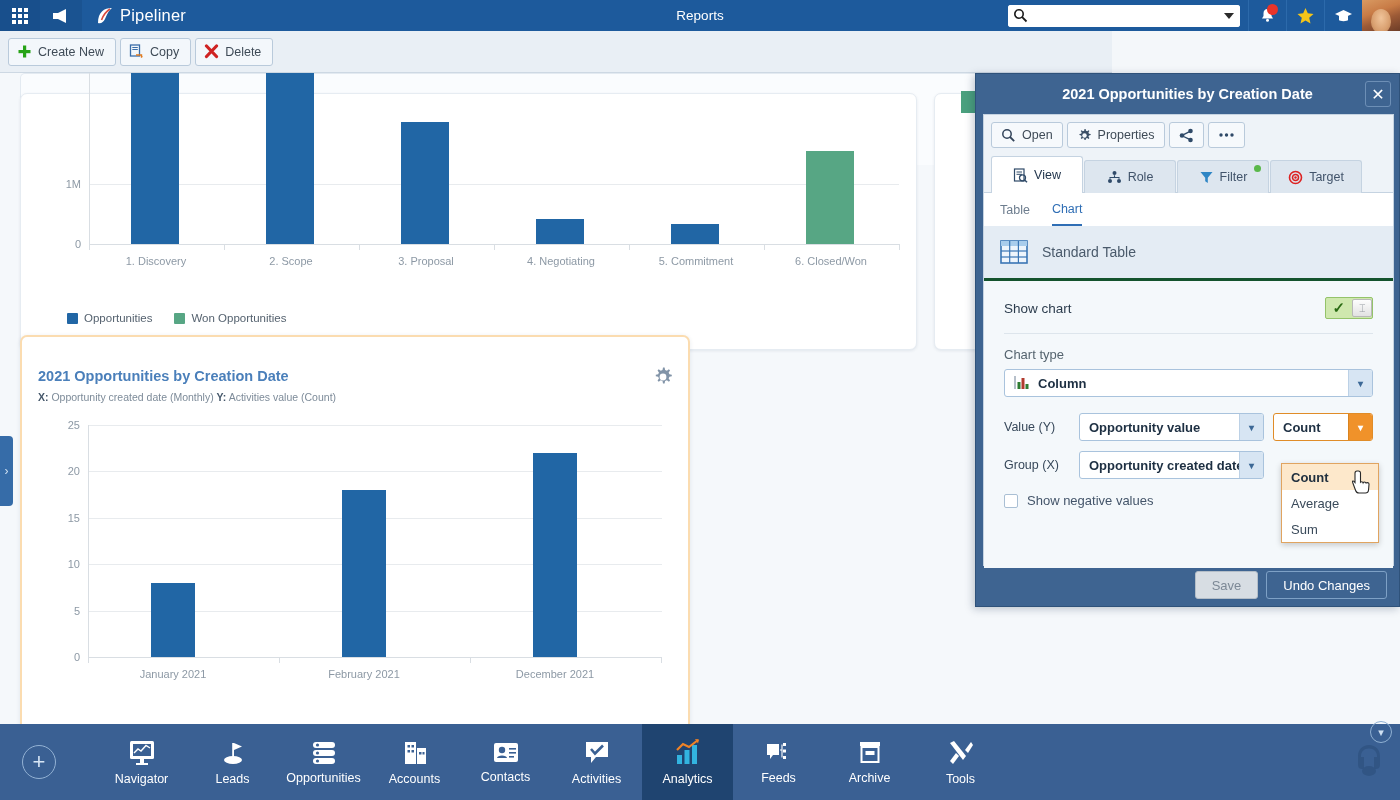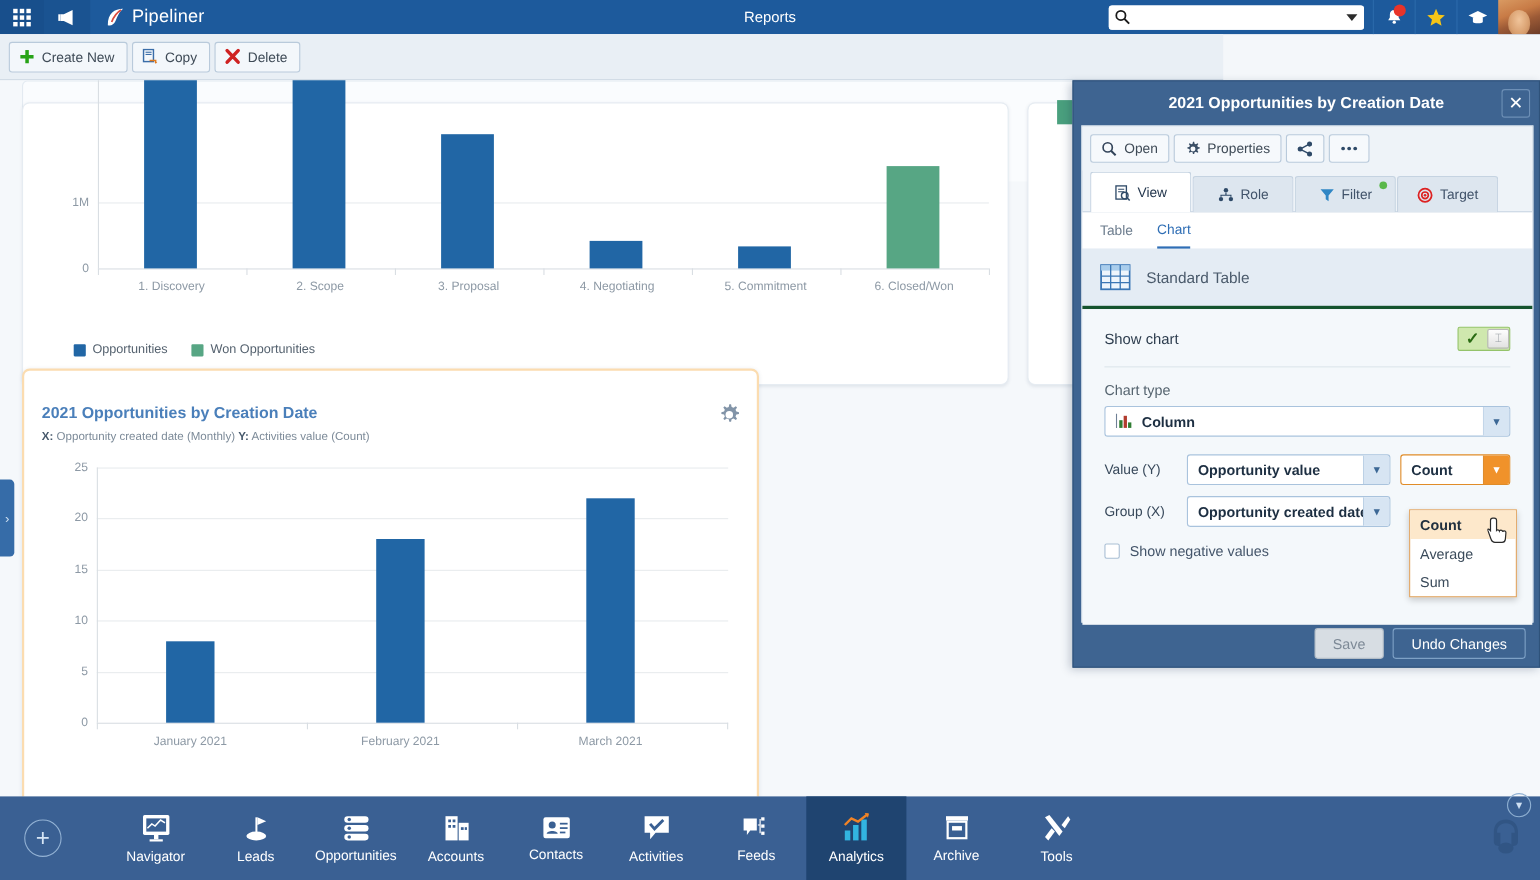--- a/index.html
+++ b/index.html
@@ -473,21 +473,21 @@
         <div class="bar" style="left:254px; width:44px; height:167px; background:#2166a5;"></div>
         <div class="bar" style="left:445px; width:44px; height:204px; background:#2166a5;"></div>
 
         <div class="tickmark" style="left:0px;"></div>
         <div class="tickmark" style="left:191px;"></div>
         <div class="tickmark" style="left:382px;"></div>
         <div class="tickmark" style="left:573px;"></div>
 
         <div class="xlab" style="left:85px;">January 2021</div>
         <div class="xlab" style="left:276px;">February 2021</div>
-        <div class="xlab" style="left:467px;">March 2021</div>
+        <div class="xlab" style="left:467px;">December 2021</div>
       </div>
 
     </div>
   </div>
 
   <div class="panel">
     <div class="panel-head">
       <span class="ptitle">2021 Opportunities by Creation Date</span>
       <div class="panel-close">✕</div>
     </div>
@@ -712,42 +712,42 @@
     </div>
 
     <div class="navitem">
       <svg width="28" height="28" viewBox="0 0 28 28">
         <path d="M3 3 L25 3 L25 18 L13 18 L8 24 L8 18 L3 18 Z" fill="#fff"></path>
         <polyline points="8,10 12,14.5 20,6.5" stroke="#3a6093" stroke-width="2.6" fill="none"></polyline>
       </svg>
       <span class="nlab">Activities</span>
     </div>
 
+    <div class="navitem active">
+      <svg width="28" height="28" viewBox="0 0 28 28">
+        <rect x="3" y="16" width="5" height="9" fill="#32b4e0"></rect>
+        <rect x="10.5" y="11" width="5" height="14" fill="#32b4e0"></rect>
+        <rect x="18" y="6" width="5" height="19" fill="#32b4e0"></rect>
+        <polyline points="3,11 9,5 15,8 24,1" stroke="#f08326" stroke-width="2.2" fill="none"></polyline>
+        <polygon points="21,0 25,0.5 24,4.5" fill="#f08326"></polygon>
+      </svg>
+      <span class="nlab">Analytics</span>
+    </div>
+
     <div class="navitem">
       <svg width="28" height="26" viewBox="0 0 28 26">
         <path d="M2 4 L14 4 L14 15 L8 15 L5 19 L5 15 L2 15 Z" fill="#fff"></path>
         <rect x="18" y="3" width="3" height="3" fill="#fff"></rect>
         <rect x="18" y="9.5" width="3" height="3" fill="#fff"></rect>
         <rect x="18" y="16" width="3" height="3" fill="#fff"></rect>
         <path d="M15 10 L17 10 M17 4.5 L17 17.5" stroke="#fff" stroke-width="1.1" fill="none"></path>
       </svg>
       <span class="nlab">Feeds</span>
     </div>
 
-    <div class="navitem active">
-      <svg width="28" height="28" viewBox="0 0 28 28">
-        <rect x="3" y="16" width="5" height="9" fill="#32b4e0"></rect>
-        <rect x="10.5" y="11" width="5" height="14" fill="#32b4e0"></rect>
-        <rect x="18" y="6" width="5" height="19" fill="#32b4e0"></rect>
-        <polyline points="3,11 9,5 15,8 24,1" stroke="#f08326" stroke-width="2.2" fill="none"></polyline>
-        <polygon points="21,0 25,0.5 24,4.5" fill="#f08326"></polygon>
-      </svg>
-      <span class="nlab">Analytics</span>
-    </div>
-
     <div class="navitem">
       <svg width="28" height="26" viewBox="0 0 28 26">
         <rect x="4" y="2" width="20" height="4" fill="#fff"></rect>
         <rect x="5.5" y="7" width="17" height="15" fill="none" stroke="#fff" stroke-width="2"></rect>
         <rect x="9.5" y="11" width="9" height="4" fill="#fff"></rect>
       </svg>
       <span class="nlab">Archive</span>
     </div>
 
     <div class="navitem">

